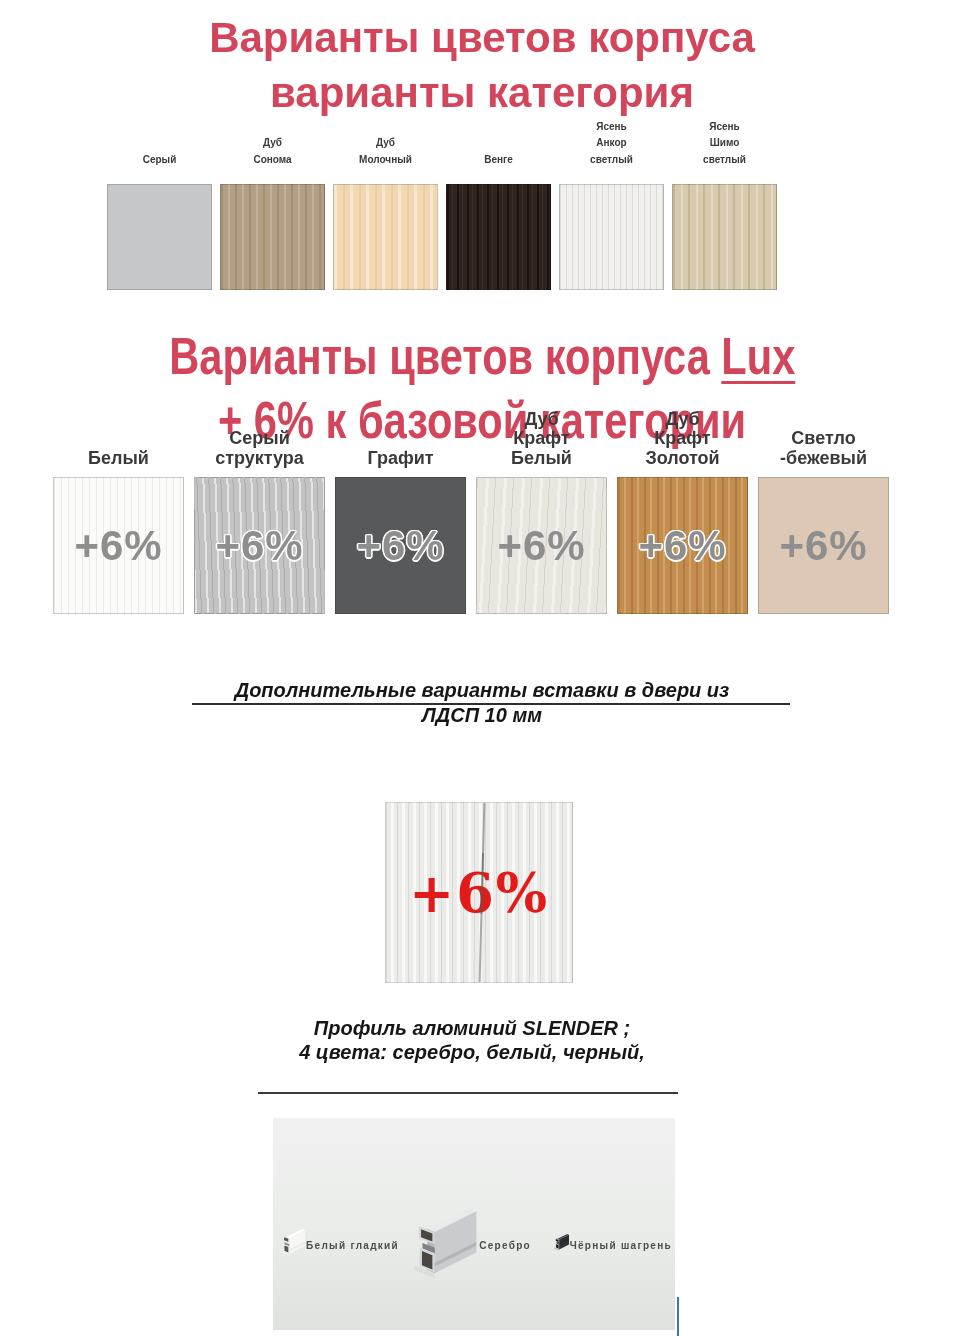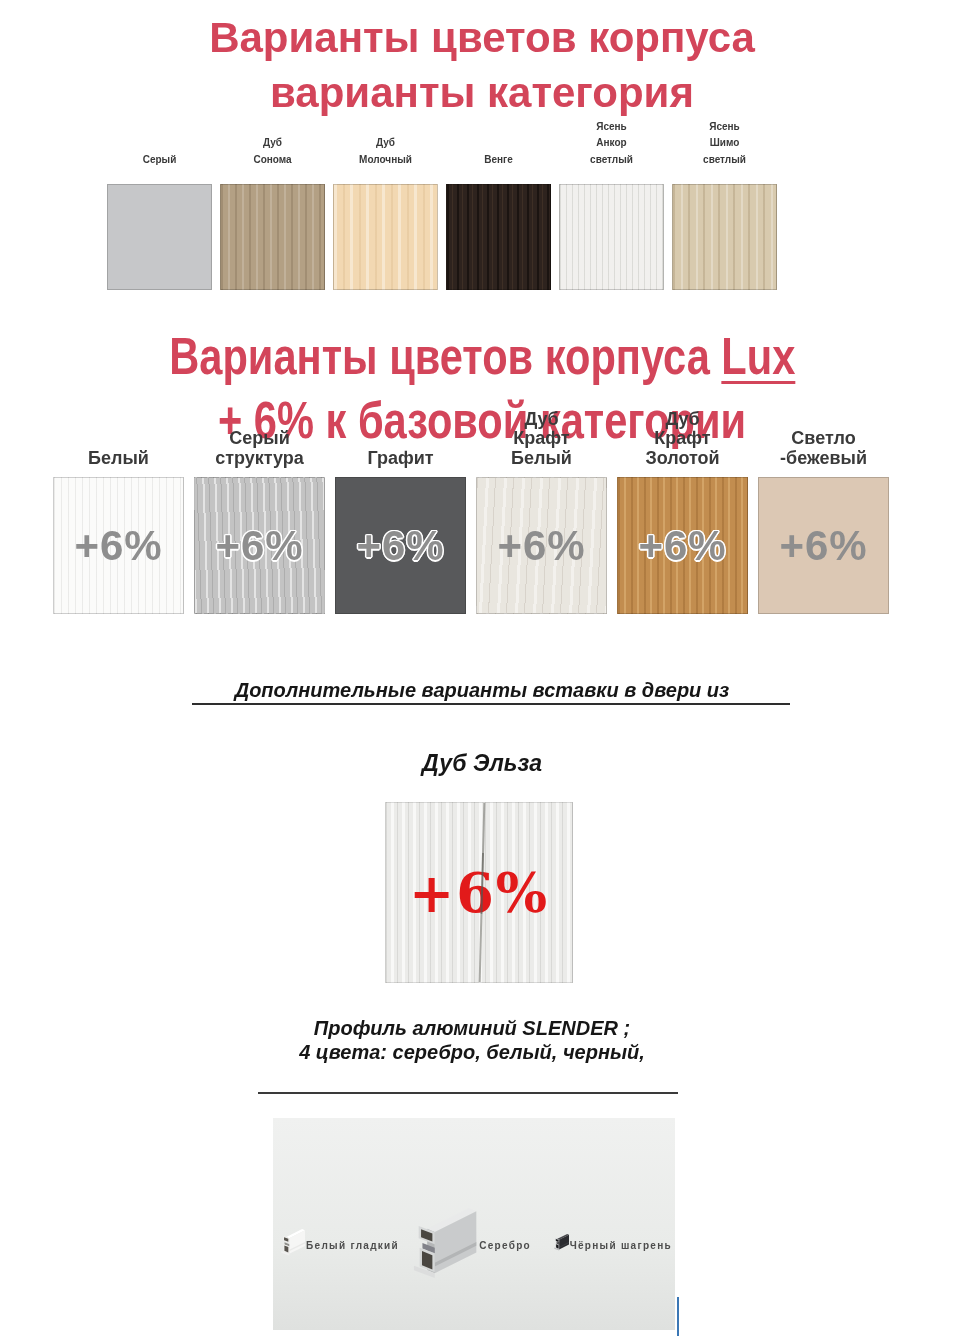--- a/index.html
+++ b/index.html
@@ -208,24 +208,24 @@
         <div>-бежевый</div>
       </div>
       <div class="sw" style="background-color: rgb(220, 200, 180);">
         <span class="plus-gray">+6%</span>
       </div>
     </div>
   </div>
 
   <div class="docline" id="insert-heading">
     <div>Дополнительные варианты вставки в двери из</div>
+    <div>ЛДСП 10 мм</div>
   </div>
   <div class="rule" id="rule-insert"></div>
 
-  <div class="docline" id="elza-label">Дуб Эльза</div>
 
   <div id="elza-swatch" class="tex-elza" style="background-color: rgb(235, 235, 233);">
     <span class="plus-red">+6%</span>
   </div>
 
   <div class="docline" id="profile-heading">
     <div>Профиль алюминий SLENDER ;</div>
     <div>4 цвета: серебро, белый, черный,</div>
   </div>
   <div class="rule" id="rule-profile"></div>

